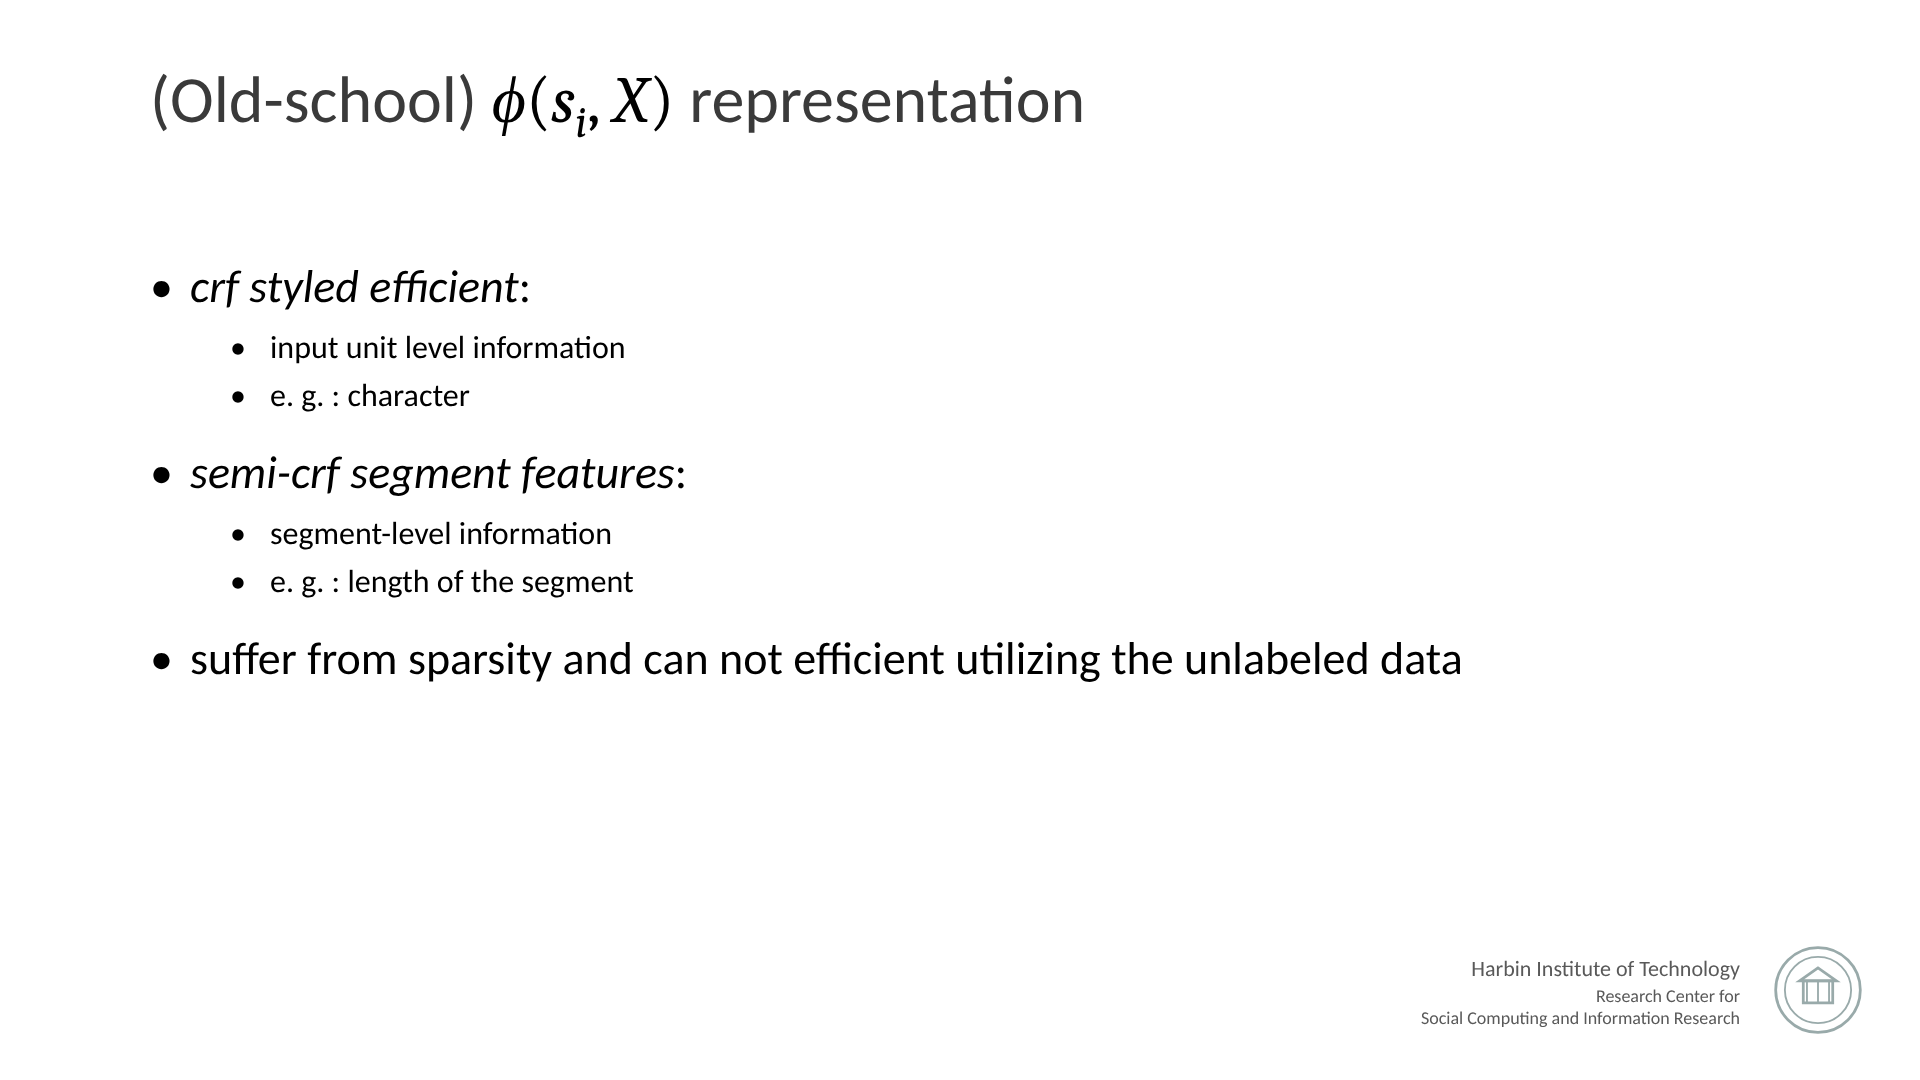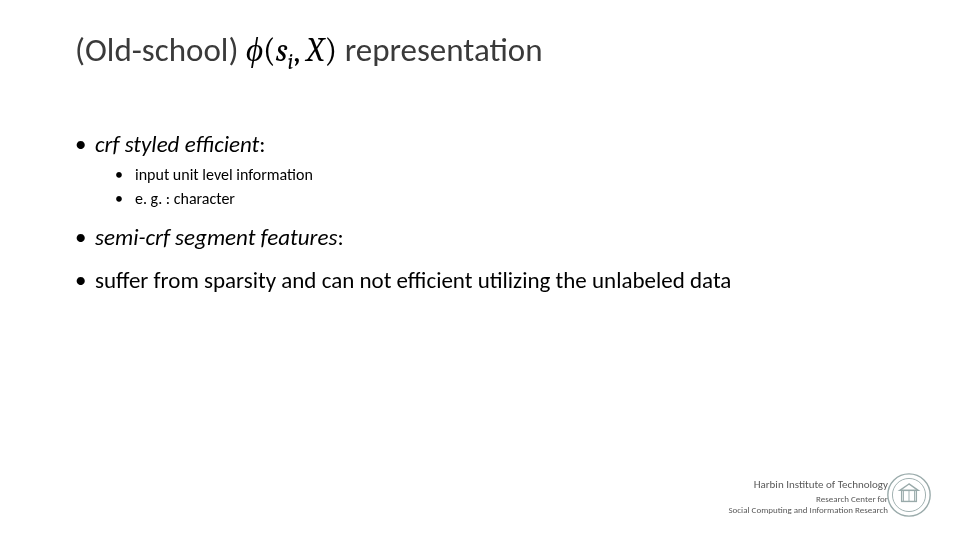--- a/index.html
+++ b/index.html
@@ -77,21 +77,21 @@
     position: absolute;
     left: 0;
     top: 0;
   }
   .group {
     margin-bottom: 14px;
   }
   .footer {
     position: absolute;
     bottom: 24px;
-    right: 72px;
+    right: 90px;
     text-align: right;
     font-size: 10px;
     line-height: 1.3;
     color: #595959;
     font-family: Calibri, sans-serif;
   }
   .footer .line1 {
     font-size: 11px;
   }
   .footer .line2, .footer .line3 {
@@ -127,20 +127,26 @@
       </div>
       <div class="bullet-2">
         <span>e. g. : character</span>
       </div>
     </div>
 
     <div class="group">
       <div class="bullet-1 italic">
         <span class="bullet-text">semi-crf segment features</span><span>:</span>
       </div>
+      <div class="bullet-2">
+        <span>segment-level information</span>
+      </div>
+      <div class="bullet-2">
+        <span>e. g. : length of the segment</span>
+      </div>
     </div>
 
     <div class="group">
       <div class="bullet-1">
         <span>suffer from sparsity and can not efficient utilizing the unlabeled data</span>
       </div>
     </div>
 
   </div>
 

